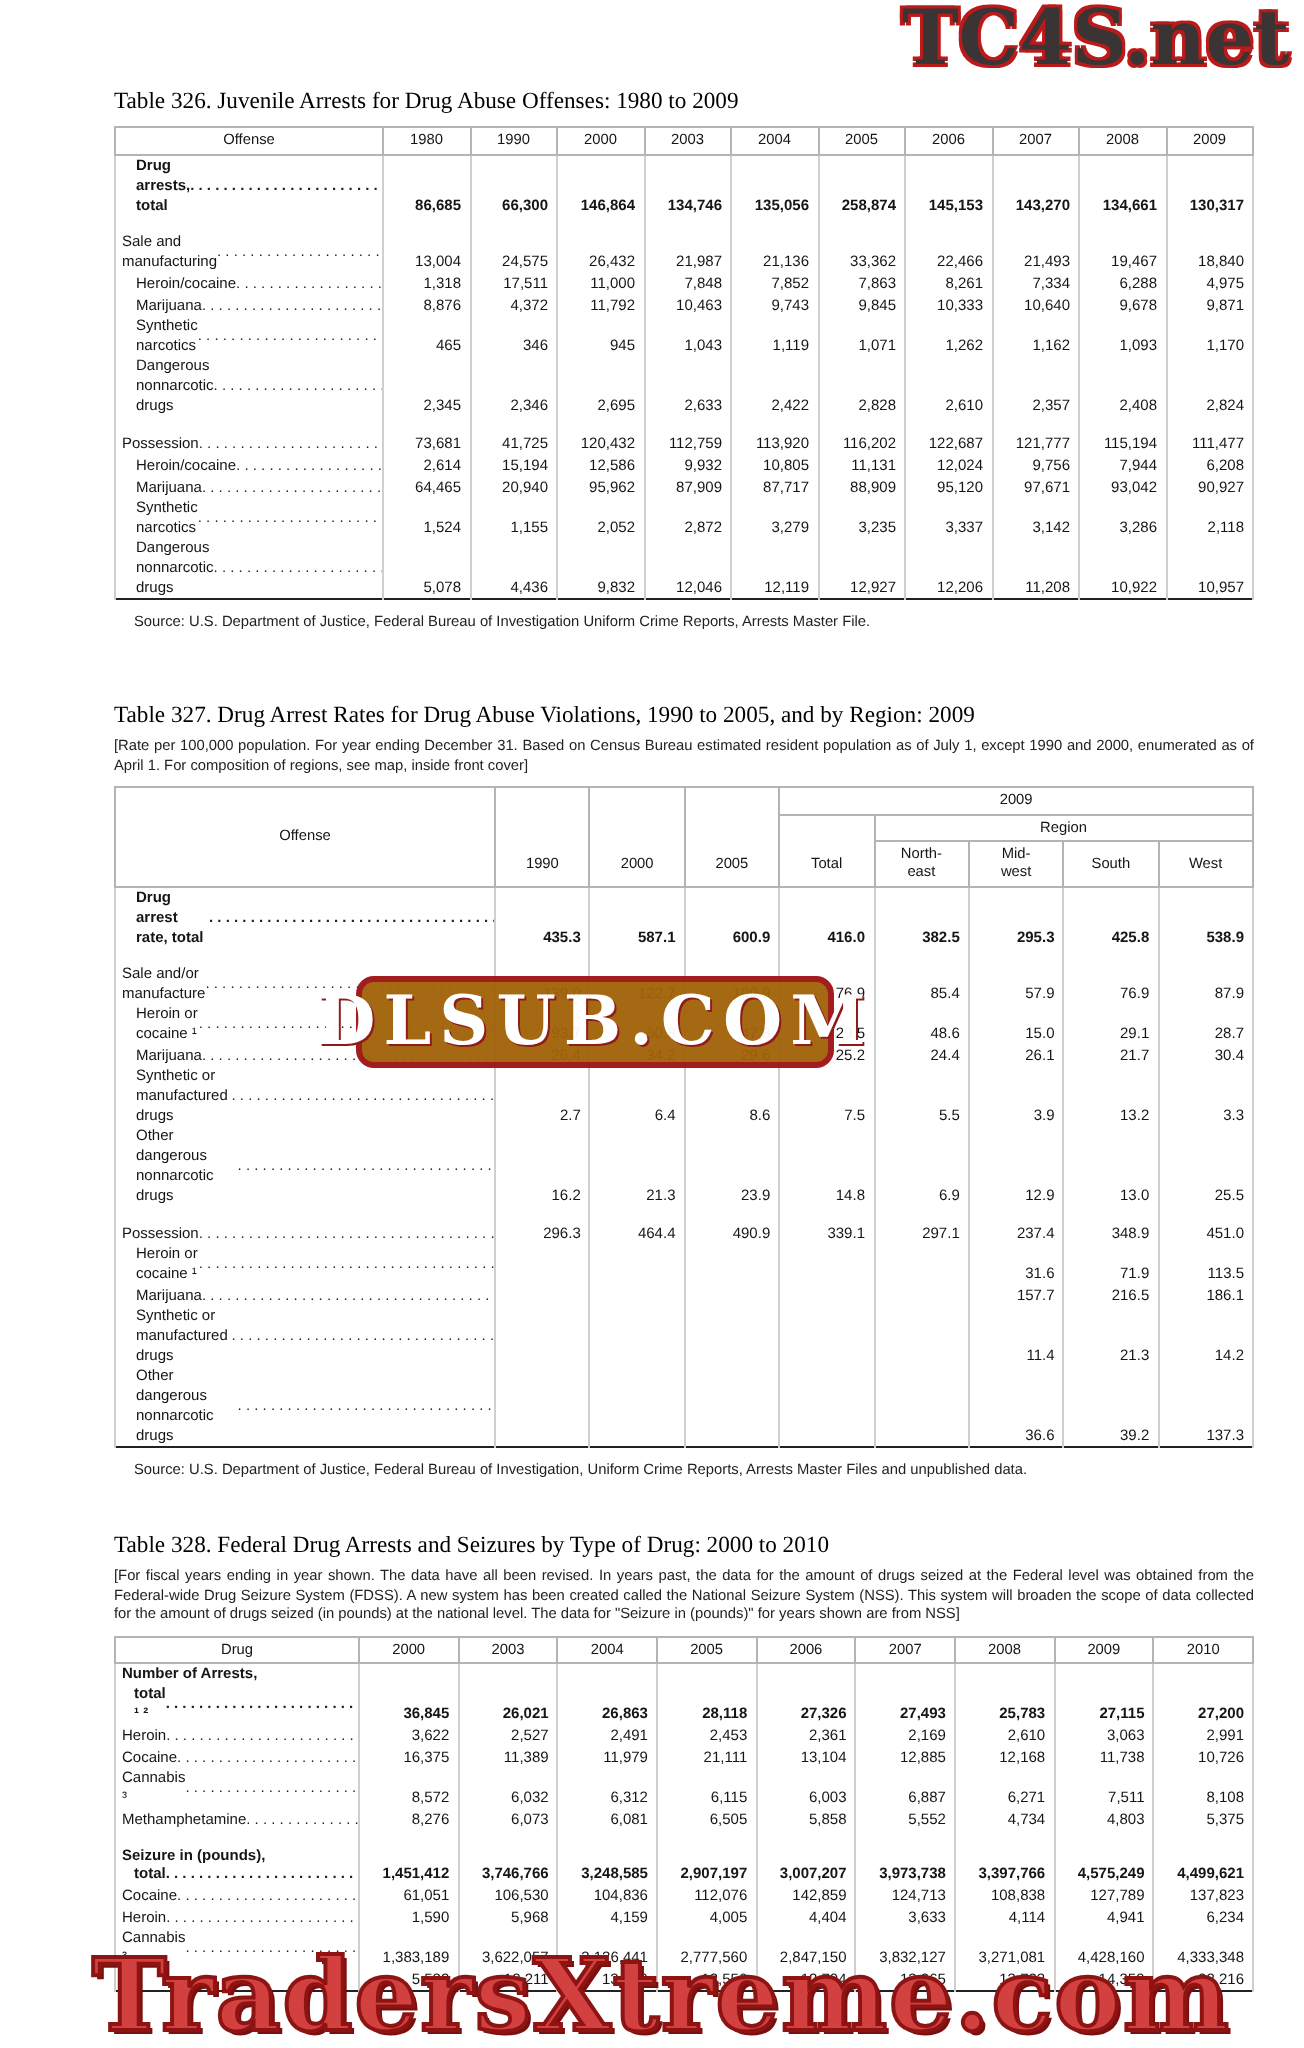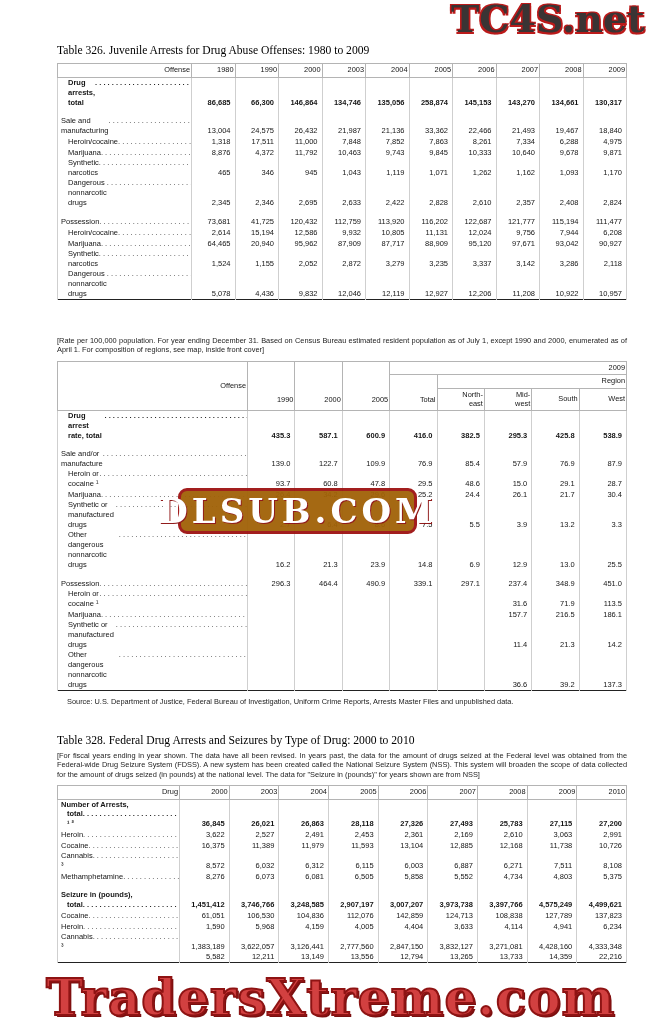--- a/index.html
+++ b/index.html
@@ -12,34 +12,34 @@
   .src{font-size:7.4px;line-height:9.4px;margin-top:6px;text-indent:10px;color:#222}
   .fn{font-size:7.4px;line-height:9.4px;margin-top:7px;text-indent:10px;color:#222}
 
   .sec326{margin-top:44px}
   .sec327{margin-top:36px}
   .sec328{margin-top:27px}
 
   table{border-collapse:collapse;width:100%;table-layout:fixed;font-size:7.5px;margin-top:6px;
         border:1px solid #777;border-top:1.4px solid #222;border-bottom:1.4px solid #222}
   thead{border-bottom:1.2px solid #333}
-  thead th{font-weight:normal;text-align:right;vertical-align:middle;border:1px solid #b4b4b4;
+  thead th{font-weight:normal;text-align:center;vertical-align:middle;border:1px solid #b4b4b4;
            padding:2px 1px;line-height:8.6px;white-space:pre-line;font-size:7.4px}
   thead th.yr{vertical-align:bottom;padding-bottom:6px}
   td{border-left:1px solid #cfcfcf;border-right:1px solid #cfcfcf;height:11px;vertical-align:bottom;line-height:10px}
   td.num{text-align:right;padding-right:4px}
   tr.bold td{font-weight:bold}
   tr.spacer td{height:8px}
 
   td.lblcell{padding:0;overflow:hidden}
-  .lblwrap{display:flex;align-items:flex-start;overflow:hidden}
+  .lblwrap{display:flex;align-items:center;overflow:hidden}
   .ind0 .lblwrap{padding-left:3px}
   .ind1 .lblwrap{padding-left:10px}
   .l1{padding-left:3px;line-height:9.5px;white-space:nowrap}
-  .l2{display:flex;align-items:flex-start;padding-left:9px;line-height:10px;overflow:hidden}
+  .l2{display:flex;align-items:center;padding-left:9px;line-height:10px;overflow:hidden}
   .leader{flex:1 1 auto;overflow:hidden;white-space:nowrap;color:#222}
   .leader::after{content:" . . . . . . . . . . . . . . . . . . . . . . . . . . . . . . . . . . . . . . . . . . . . . . . . . . . . . . . . . . . . . . . . . . . . . . . ."}
 
   #t326 .c-label{width:134px}
   #t327 .c-label{width:190px}
   #t328 .c-label{width:122px}
 
   .wm{position:absolute;font-family:"DejaVu Serif",serif;font-weight:bold;pointer-events:none}
   .wm-top{top:-4px;left:451px;font-size:38px;letter-spacing:0;color:#3a3434;
           text-shadow:-1.5px -1.5px 0 #bb1a1a,1.5px -1.5px 0 #bb1a1a,-1.5px 1.5px 0 #bb1a1a,1.5px 1.5px 0 #bb1a1a}
@@ -305,23 +305,25 @@
             <td class="num">12,046</td>
             <td class="num">12,119</td>
             <td class="num">12,927</td>
             <td class="num">12,206</td>
             <td class="num">11,208</td>
             <td class="num">10,922</td>
             <td class="num">10,957</td>
           </tr>
         </tbody>
       </table>
+    <p class="src">Source: U.S. Department of Justice, Federal Bureau of Investigation Uniform Crime Reports, Arrests Master File.</p>
   </section>
 
   <section class="sec327">
+    <h2 class="tbl-title">Table 327. Drug Arrest Rates for Drug Abuse Violations, 1990 to 2005, and by Region: 2009</h2>
     <p class="tbl-note">[Rate per 100,000 population. For year ending December 31. Based on Census Bureau estimated resident population as of July 1, except 1990 and 2000, enumerated as of April 1. For composition of regions, see map, inside front cover]</p>
     <table id="t327">
         <colgroup>
           <col class="c-label">
           <col class="c-num">
           <col class="c-num">
           <col class="c-num">
           <col class="c-num">
           <col class="c-num">
           <col class="c-num">
@@ -622,21 +624,21 @@
           <tr>
             <td class="lblcell ind0">
               <div class="lblwrap">
                 <span>Cocaine</span>
                 <span class="leader"></span>
               </div>
             </td>
             <td class="num">16,375</td>
             <td class="num">11,389</td>
             <td class="num">11,979</td>
-            <td class="num">11,593</td>
+            <td class="num">21,111</td>
             <td class="num">13,104</td>
             <td class="num">12,885</td>
             <td class="num">12,168</td>
             <td class="num">11,738</td>
             <td class="num">10,726</td>
           </tr>
           <tr>
             <td class="lblcell ind0">
               <div class="lblwrap">
                 <span>Cannabis ³</span>

